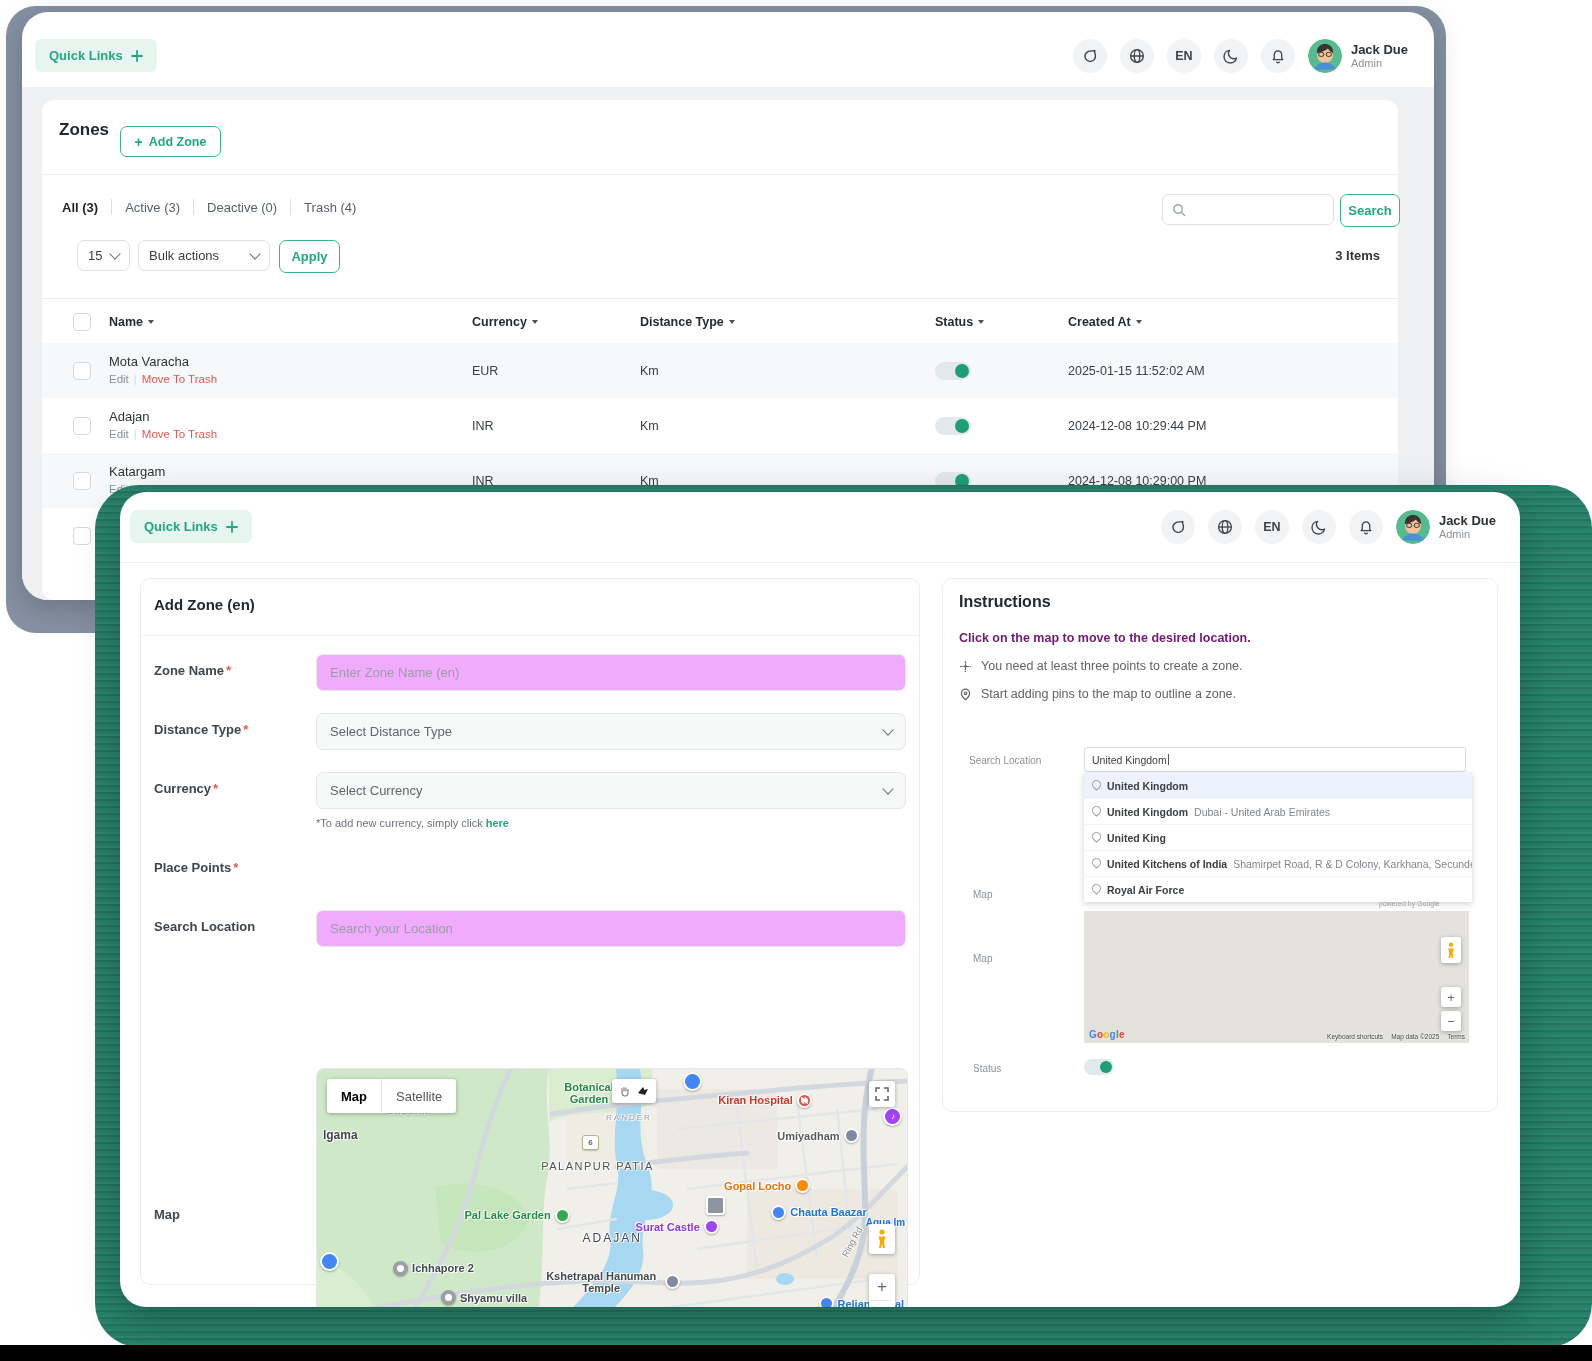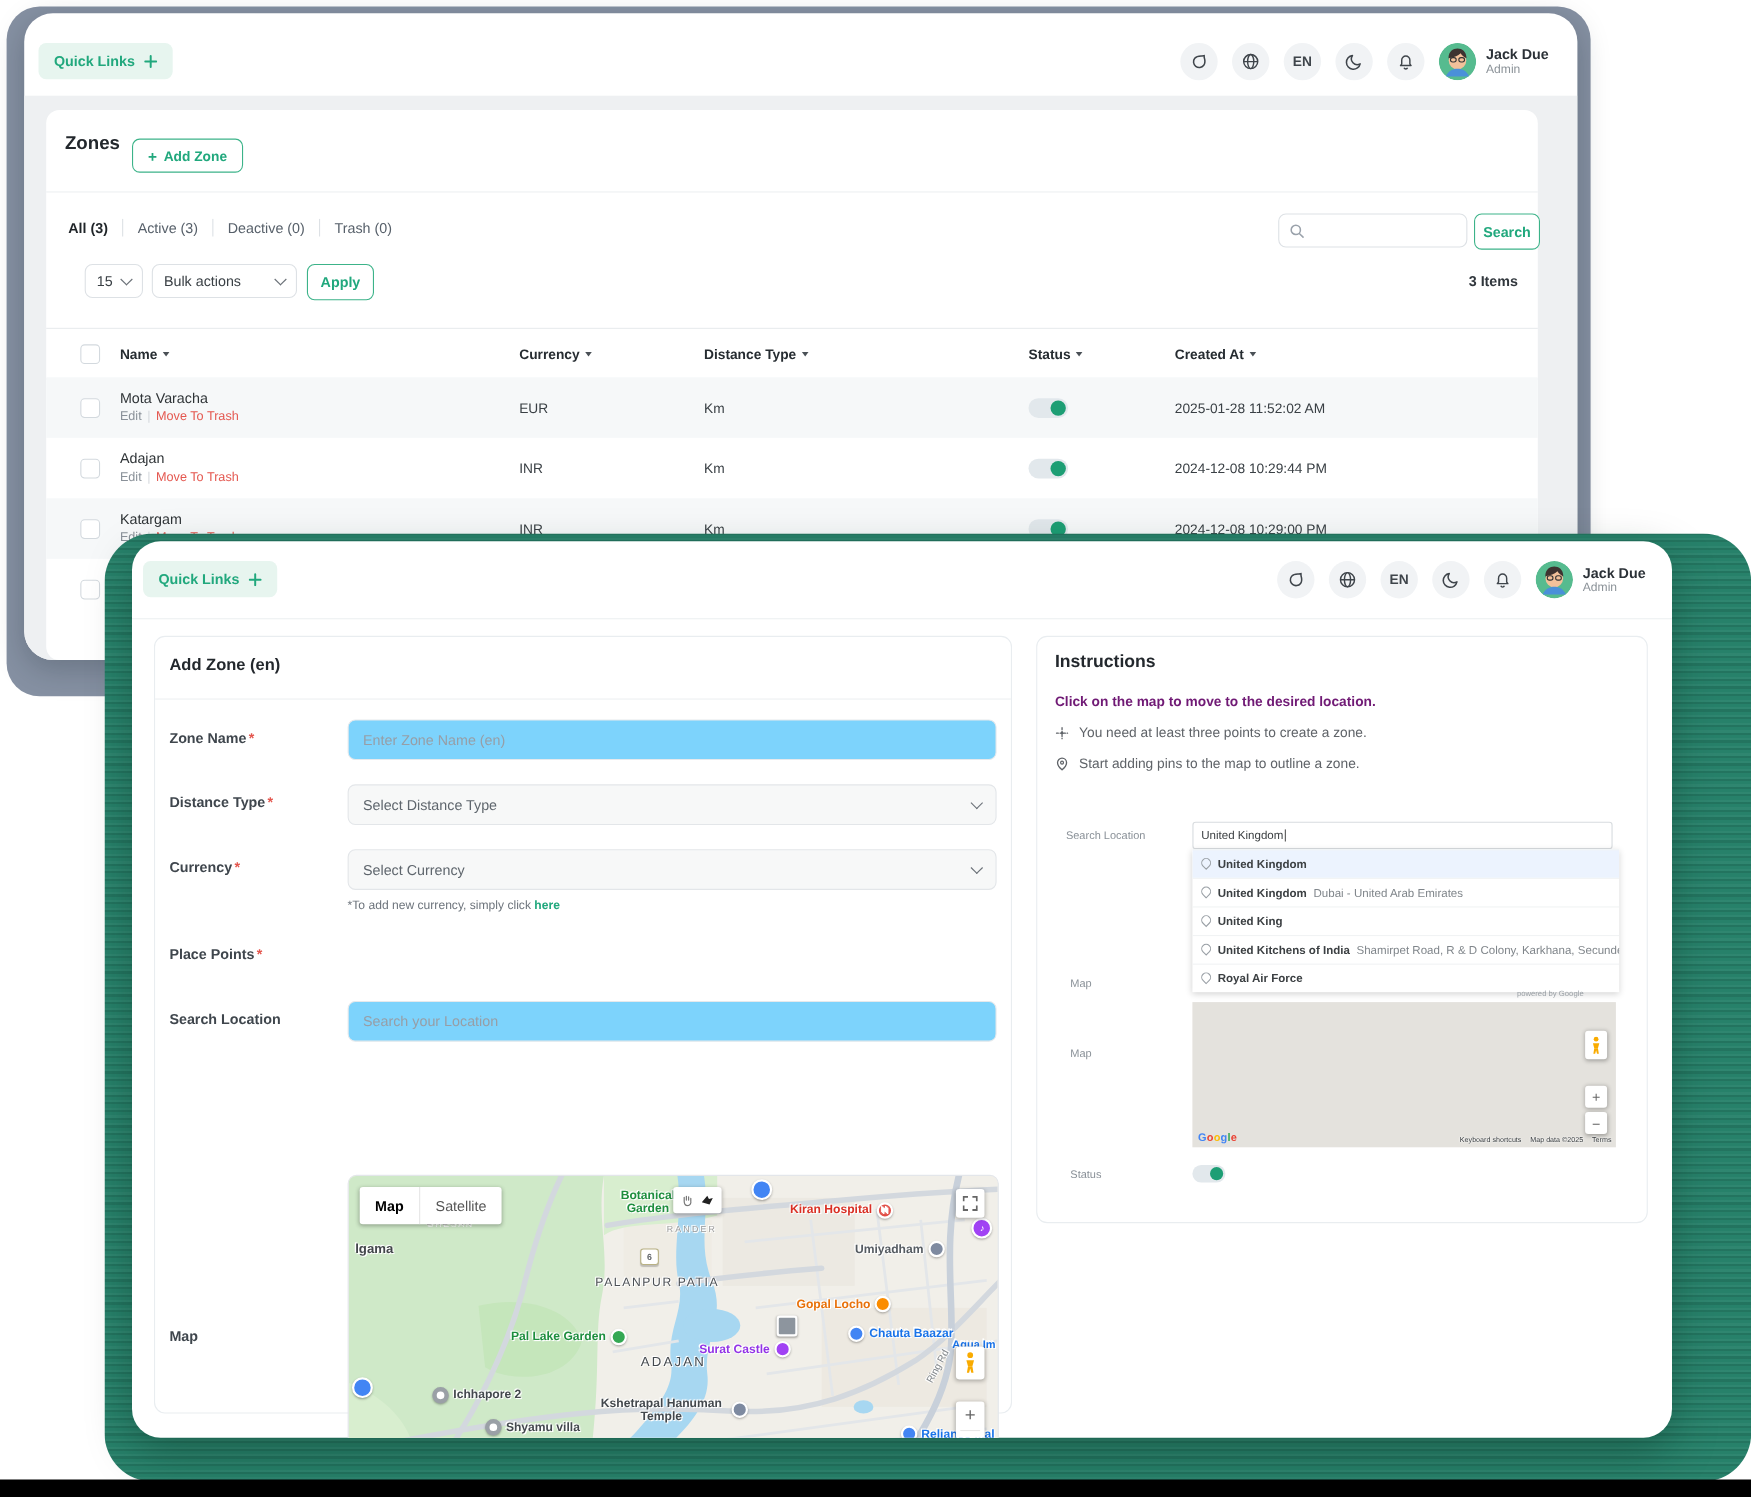--- a/index.html
+++ b/index.html
@@ -52,21 +52,21 @@
   .zactions .bar{color:#d6dade;margin:0 5px}
   .zactions .trash{color:#e4574f;cursor:pointer}
   .cellv{font-size:12.5px;color:#3a4045}
   .toggle{width:36px;height:18px;border-radius:9px;background:#e2e8ec;position:relative;cursor:pointer}
   .toggle::after{content:"";position:absolute;right:2px;top:2px;width:14px;height:14px;border-radius:50%;background:#1d9e74}
   
   .card{position:absolute;background:#fff;border:1px solid #e9edf0;border-radius:10px;box-sizing:border-box}
   .card-title{font-size:15px;font-weight:bold;color:#23282d}
   .flabel{font-size:13px;font-weight:bold;color:#3f464d}
   .req{color:#e4574f;margin-left:2px}
-  .finput{position:absolute;box-sizing:border-box;border:1px solid #e6e9ec;border-radius:7px;background:#7dd3fc;
+  .finput{position:absolute;box-sizing:border-box;border:1px solid #e6e9ec;border-radius:7px;background:#f0abfc;
      font-size:13px;color:#3a4045;padding:0 13px;height:37px;width:590px;font-family:inherit}
   .finput::placeholder{color:#979ea6}
   .fselect{position:absolute;box-sizing:border-box;border:1px solid #e3e6e9;border-radius:7px;background:#f7f8f8;
      font-size:13px;color:#5f666d;padding:0 13px;height:37px;width:590px;display:flex;align-items:center;justify-content:space-between;cursor:pointer}
   .fselect.light{color:#a6adb5}
   .helper{font-size:11px;color:#6d747c}
   .helper .link{color:#21a87d;font-weight:bold;cursor:pointer}
   
   #map-box{position:absolute;left:175px;top:489px;width:590px;height:295px;border:1px solid #e3e6ea;border-radius:8px;overflow:hidden;background:#f0eeea}
   .mapbg{position:absolute;left:0;top:0;width:100%;height:100%}
@@ -168,21 +168,21 @@
       </div>
       <div class="divider-h" style="top:74px"></div>
 
       <div class="abs tabs" style="left:20px;top:99px">
         <span class="tab active">All (3)</span>
           <span class="sep"></span>
         <span class="tab">Active (3)</span>
           <span class="sep"></span>
         <span class="tab">Deactive (0)</span>
           <span class="sep"></span>
-        <span class="tab">Trash (0)</span>
+        <span class="tab">Trash (4)</span>
       </div>
       <div class="abs search-wrap" style="left:1120px;top:94px;width:172px">
         <svg class="ic" width="14" height="14" viewBox="0 0 14 14">
             <circle cx="6" cy="6" r="4.2" fill="none" stroke="#9aa2ab" stroke-width="1.4"></circle>
             <path d="M9.2 9.2 12.6 12.6" stroke="#9aa2ab" stroke-width="1.4" stroke-linecap="round"></path>
           </svg>
       </div>
       <div class="abs btn-outline" style="left:1298px;top:94px;width:58px;height:31px;font-size:13px">
         <span>Search</span>
       </div>
@@ -226,21 +226,21 @@
       <div class="abs" style="left:0;right:0;top:243px" id="zone-rows">
           <div class="tgrid trow odd">
             <span class="checkbox"></span>
             <div>
               <div class="zname">Mota Varacha</div>
               <div class="zactions"><span class="edit">Edit</span><span class="bar">|</span><span class="trash">Move To Trash</span></div>
             </div>
             <span class="cellv">EUR</span>
             <span class="cellv">Km</span>
             <span class="toggle"></span>
-            <span class="cellv">2025-01-28 11:52:02 AM</span>
+            <span class="cellv">2025-01-15 11:52:02 AM</span>
           </div>
           <div class="tgrid trow">
             <span class="checkbox"></span>
             <div>
               <div class="zname">Adajan</div>
               <div class="zactions"><span class="edit">Edit</span><span class="bar">|</span><span class="trash">Move To Trash</span></div>
             </div>
             <span class="cellv">INR</span>
             <span class="cellv">Km</span>
             <span class="toggle"></span>

